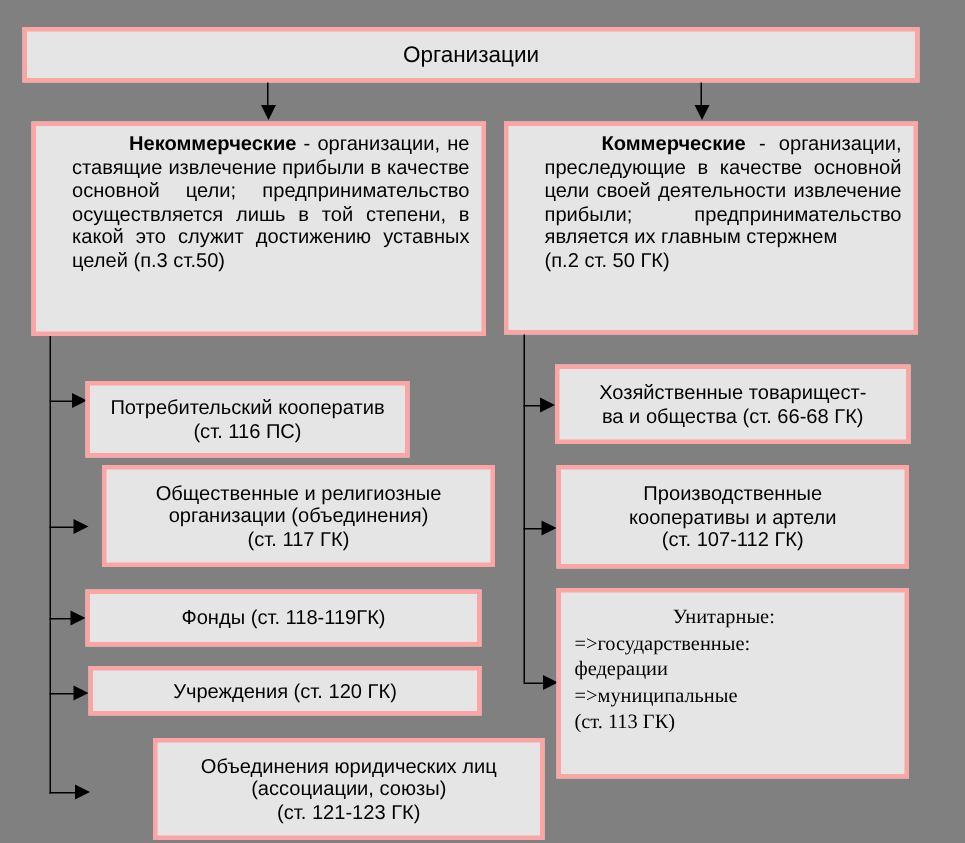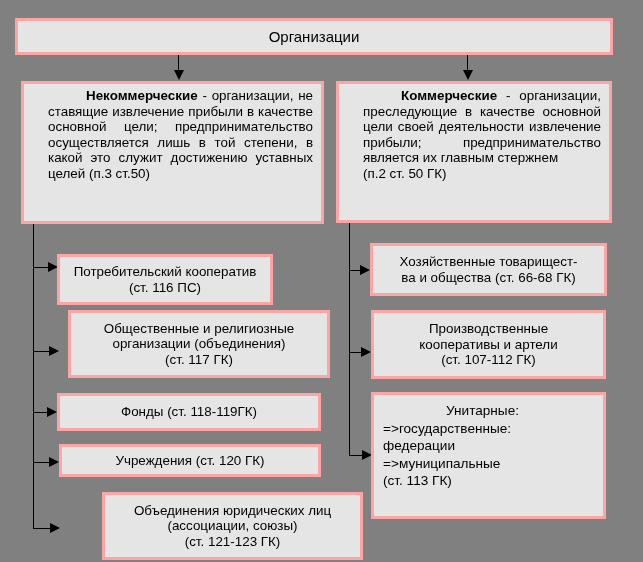--- a/index.html
+++ b/index.html
@@ -86,19 +86,19 @@
 
 <div class="box center" style="left:370px; top:243px; width:237px; height:53px;">
   <div>Хозяйственные товарищест-</div>
   <div>ва и общества (ст. 66-68 ГК)</div>
 </div>
 <div class="box center" style="left:371px; top:310px; width:235px; height:69px;">
   <div>Производственные</div>
   <div>кооперативы и артели</div>
   <div>(ст. 107-112 ГК)</div>
 </div>
-<div class="box" style="left:371px; top:392px; width:235px; height:127px; padding:7px 12px 0 9px; line-height:17.5px; font-size:13.6px;">
+<div class="box" style="left:371px; top:392px; width:235px; height:127px; padding:7px 12px 0 9px; line-height:17.5px; font-size:13.6px;font-family:Liberation Serif, serif;">
   <div style="text-align:center; padding-right:9px;">Унитарные:</div>
   <div>=&gt;государственные:</div>
   <div>федерации</div>
   <div class="pre"> =&gt;муниципальные</div>
   <div>(ст. 113 ГК)</div>
 </div>
 
 </body></html>

